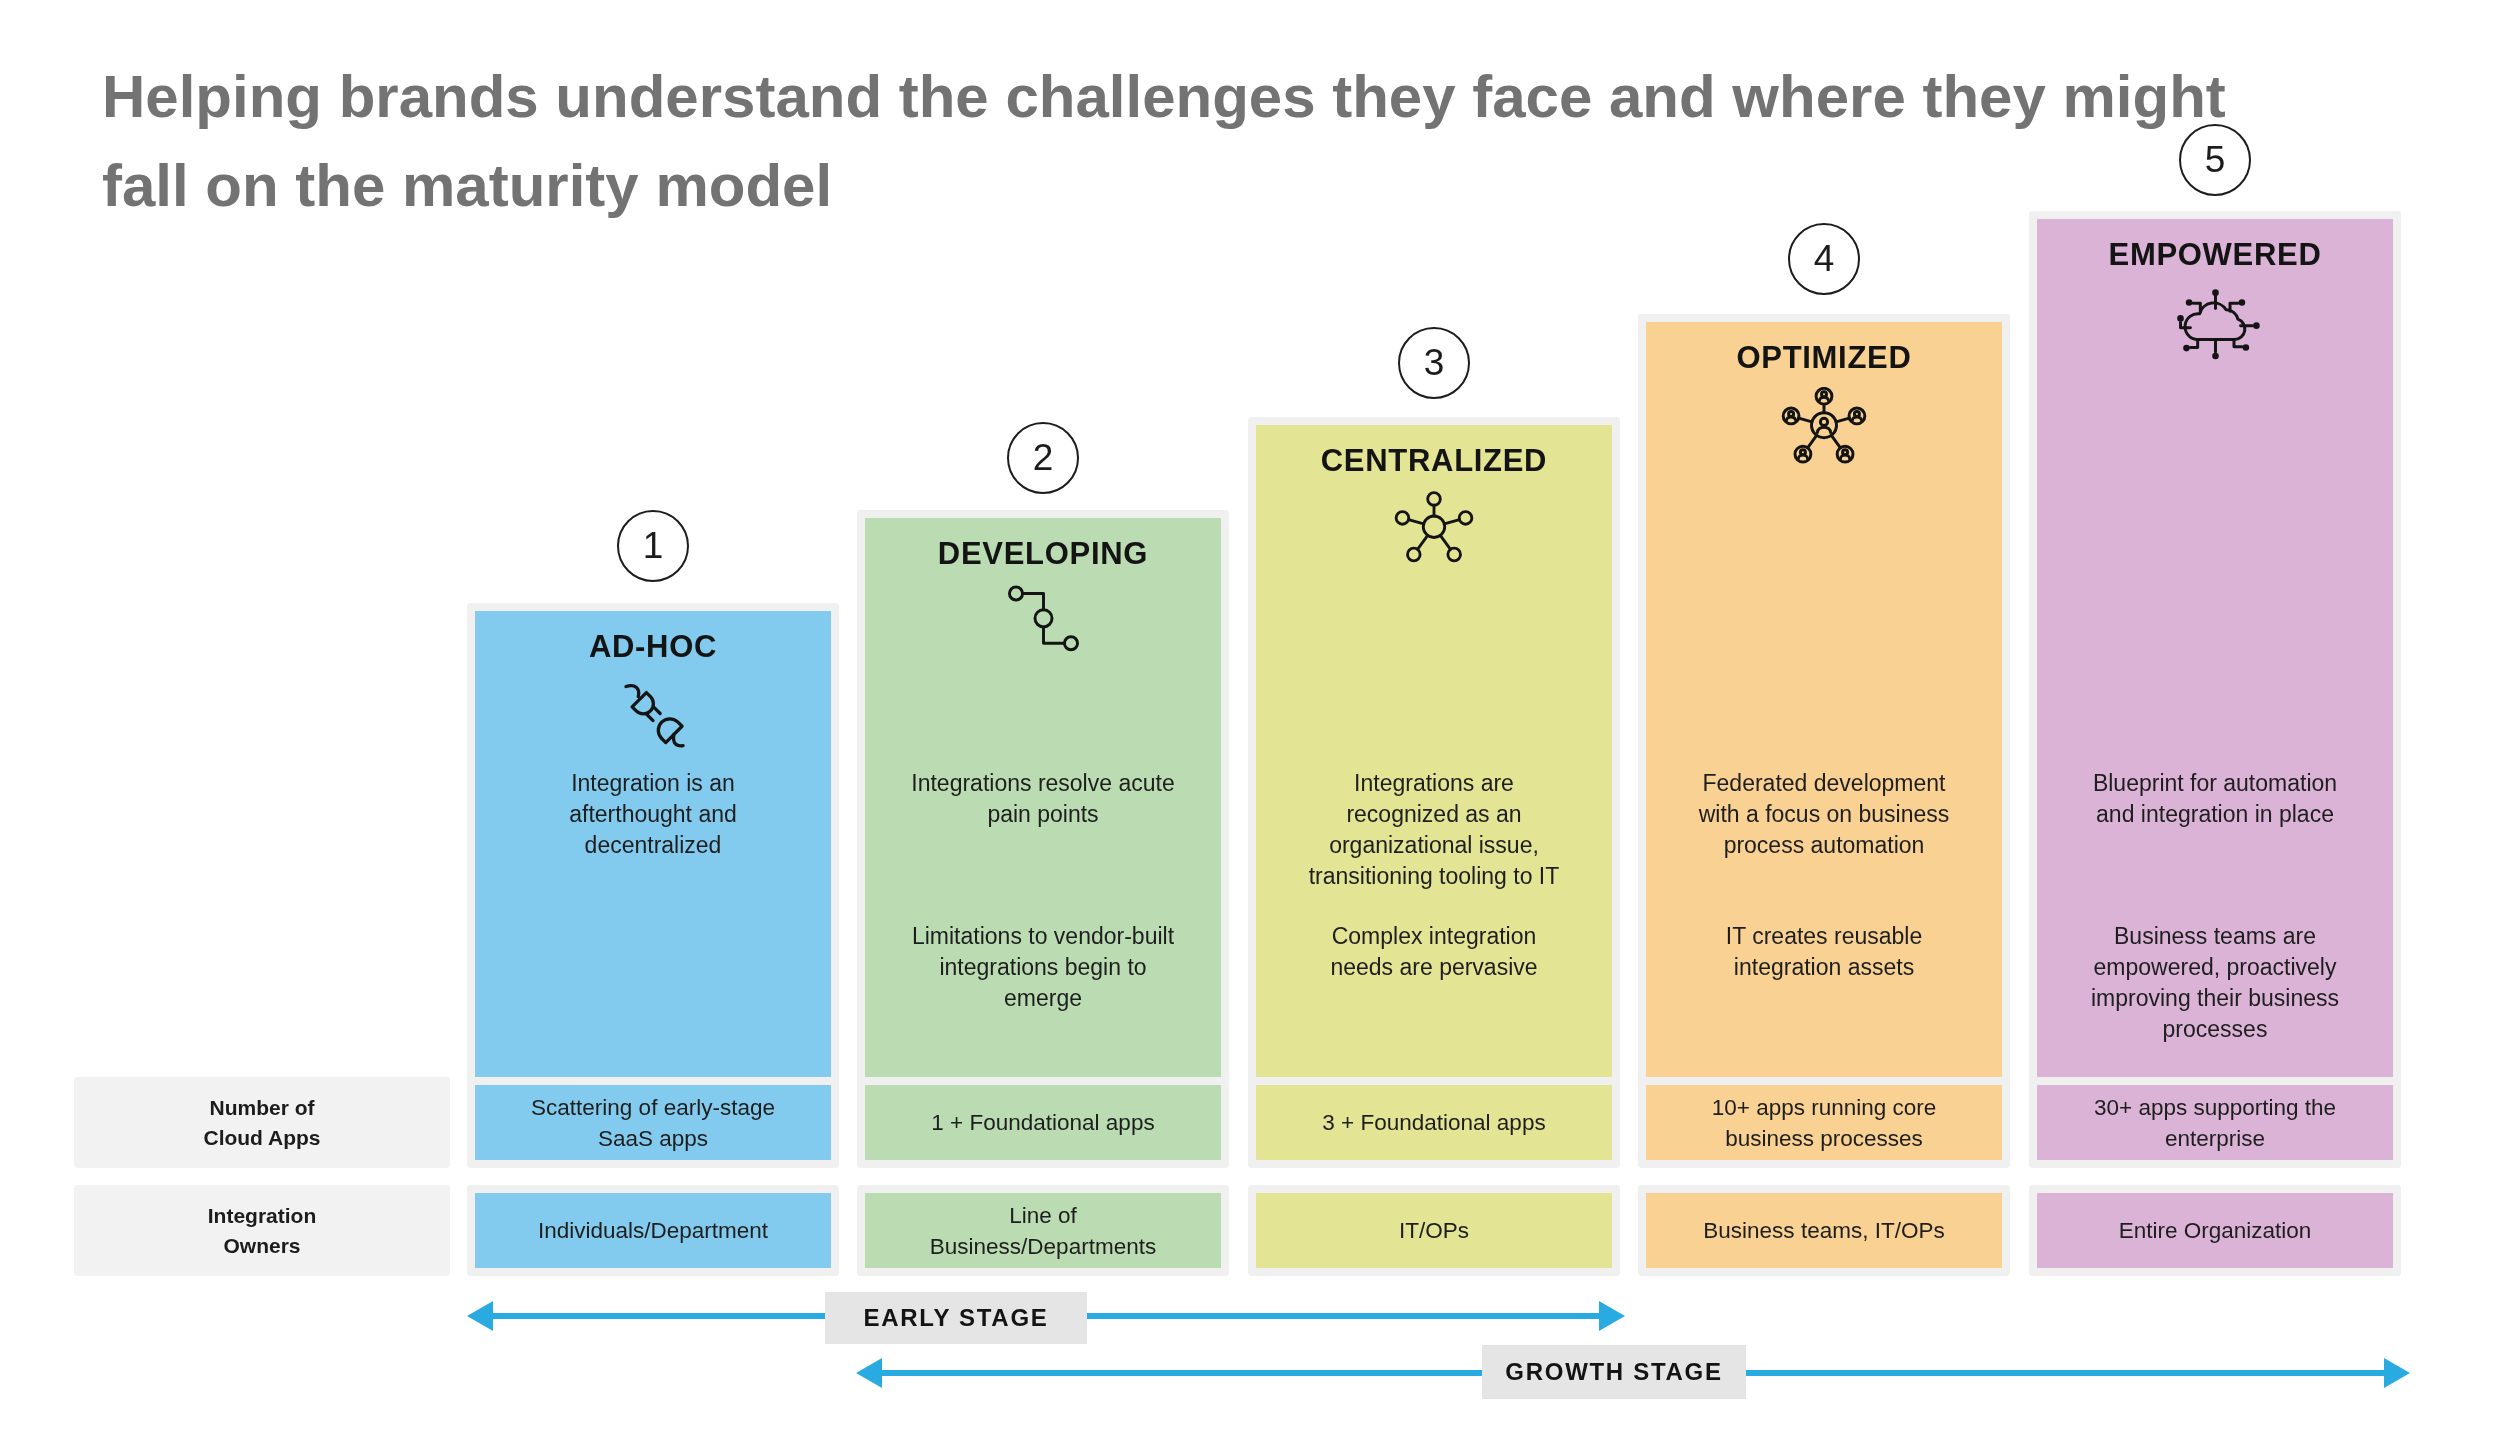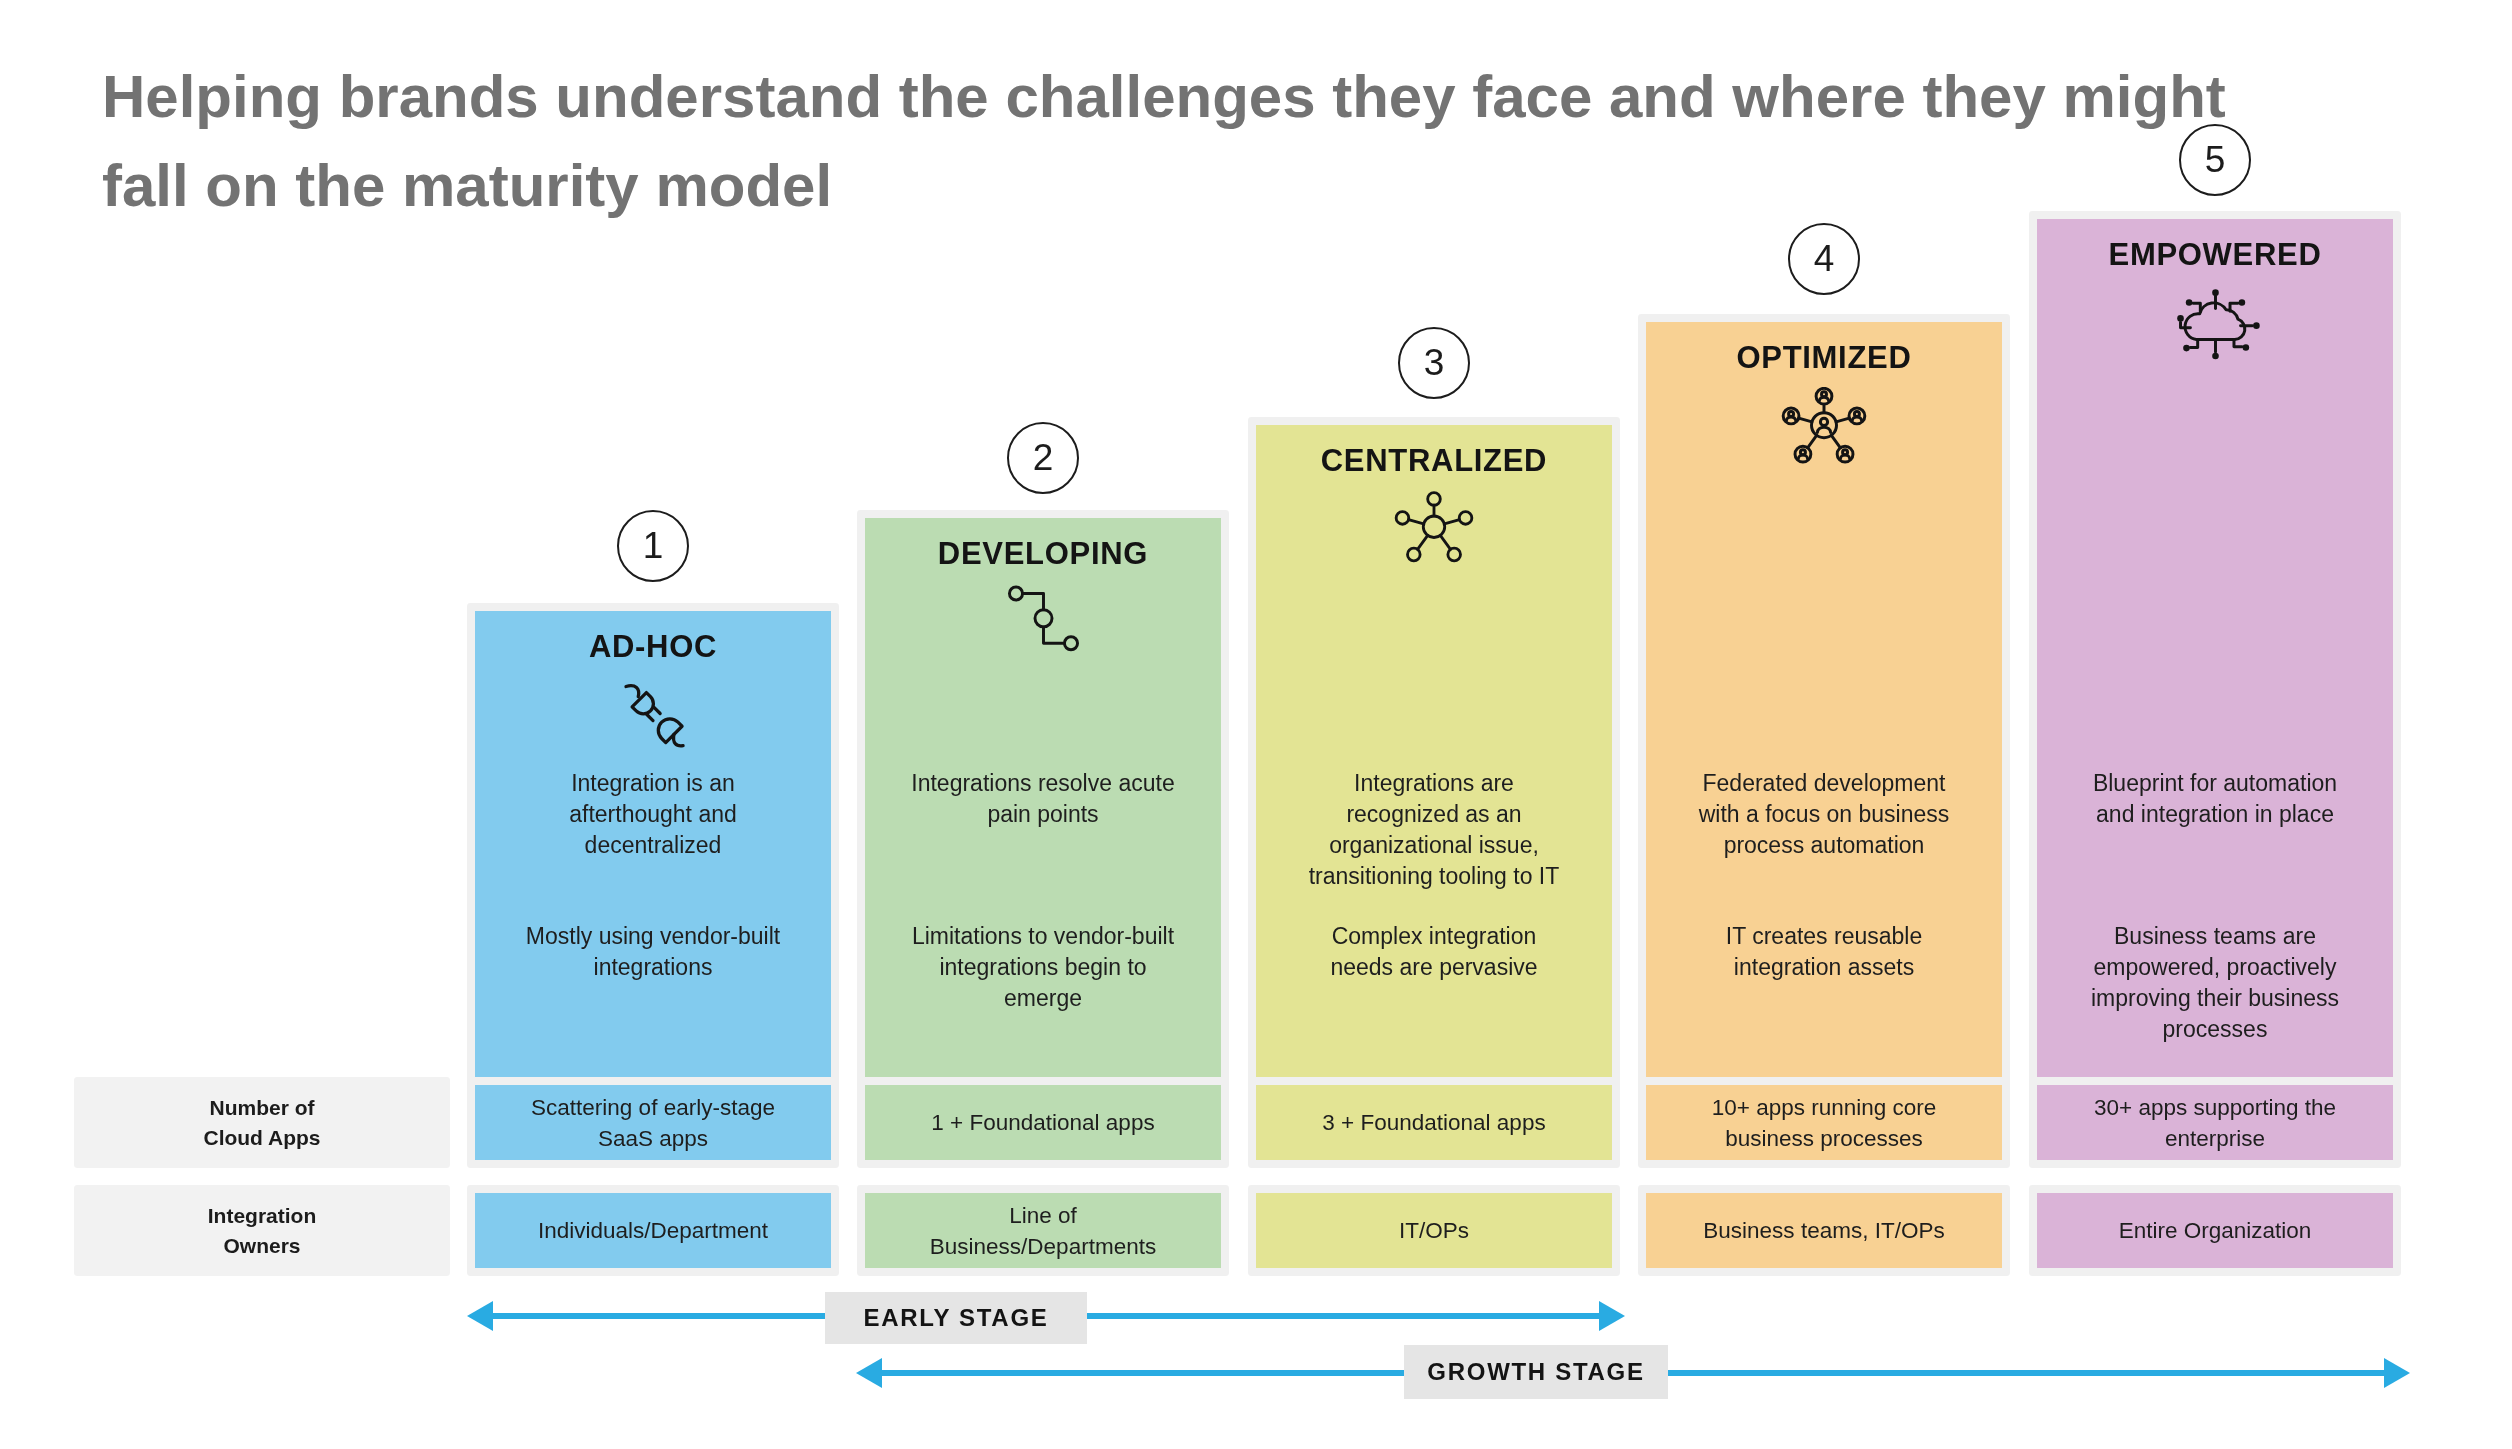--- a/index.html
+++ b/index.html
@@ -84,22 +84,20 @@
             <line x1="60" y1="59" x2="72" y2="59"></line>
             <path d="M106,36 h-8 a16,16 0 0 0 0,32 h8 z"></path>
             <path d="M106,52 C113,62 120,62 126,54"></path>
           </g>
         </svg>
       </div>
     </div>
     <div class="para p1 pre">Integration is an
 afterthought and
 decentralized</div>
-    <div class="para p2 pre">Mostly using vendor-built
-integrations</div>
     <div class="cell row1 pre">Scattering of early-stage
 SaaS apps</div>
     <div class="cell row2 pre">Individuals/Department</div>
   </div>
 
   <div class="col" style="left: 857px; --c: #BBDCB2;">
     <div class="badge" style="top:422px">
       <span>2</span>
     </div>
     <div class="panel" style="top:510px">
@@ -249,16 +247,16 @@
     <div class="head head-left"></div>
     <div class="head head-right"></div>
   </div>
   <div class="stage-label" style="left:825px;top:1292px;width:262px;height:52px">EARLY STAGE</div>
 
   <div class="arrow" style="left:856px;width:1554px;top:1358px">
     <div class="line"></div>
     <div class="head head-left"></div>
     <div class="head head-right"></div>
   </div>
-  <div class="stage-label" style="left:1404px;top:1345px;width:264px;height:54px">GROWTH STAGE</div>
+  <div class="stage-label" style="left:1482px;top:1345px;width:264px;height:54px">GROWTH STAGE</div>
 
 </div>
 
 
 </body></html>

